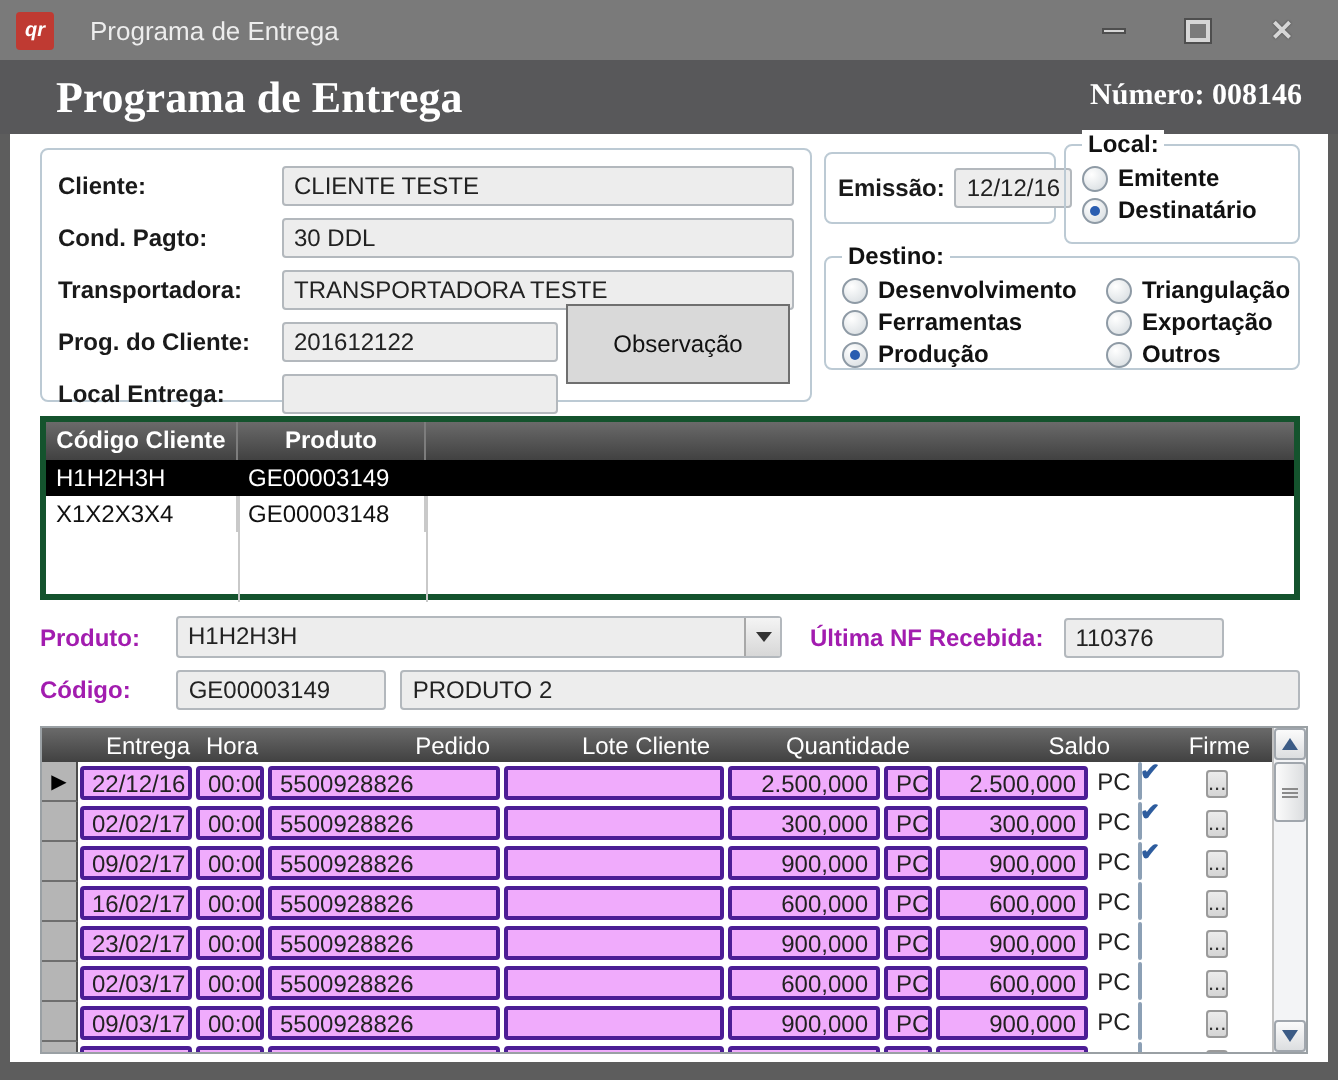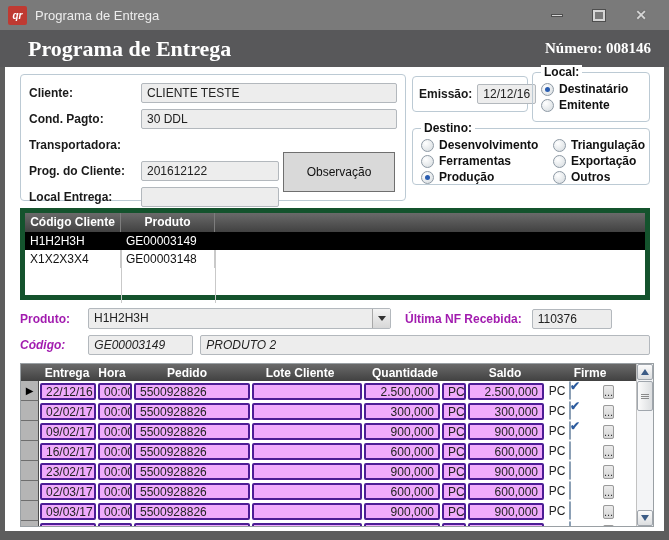--- a/index.html
+++ b/index.html
@@ -1,21 +1,21 @@
 <!DOCTYPE html>
 <html><head>
 <meta charset="utf-8">
 <style>
   * { box-sizing: border-box; margin: 0; padding: 0; }
   body { background: #3a3a3a; font-family: "Liberation Sans", sans-serif; }
   .window { position: relative; width: 669px; height: 540px; background: #5d5d5d; overflow: hidden; }
 
   
   .titlebar { position: absolute; left: 0; top: 0; width: 669px; height: 30px; background: #7a7a7a; display: flex; align-items: center; padding: 0 8px; }
-  .app-icon { width: 19px; height: 19px; background: #bf3a32; color: #fff; font-weight: bold; font-size: 10px; display: flex; align-items: center; justify-content: center; border-radius: 2px; margin-right: 8px; font-style: italic; }
+  .app-icon { width: 19px; height: 19px; background: #bf3a32; color: #fff; font-weight: bold; font-size: 10px; display: flex; align-items: center; justify-content: center; border-radius: 2px; margin-right: 18px; font-style: italic; }
   .win-title { color: #ededed; font-size: 13px; flex: 1; }
   .controls { display: flex; align-items: center; gap: 14px; padding-right: 6px; }
   .ctrl { width: 28px; height: 18px; display: flex; align-items: center; justify-content: center; cursor: default; }
   .minbar { width: 12px; height: 3px; background: #d6d6d6; border: 1px solid #4e4e4e; }
   .maxbox { width: 12px; height: 11px; border: 2px solid #d6d6d6; outline: 1px solid #4e4e4e; background: transparent; }
   .closex { color: #d6d6d6; font-size: 14px; font-weight: bold; text-shadow: 0 0 1px #3a3a3a; }
 
   
   .band { position: absolute; left: 0; top: 30px; width: 669px; height: 37px; background: #58585a; display: flex; align-items: center; }
   .band-title { font-family: "Liberation Serif", serif; font-weight: bold; font-size: 22px; color: #fff; padding-left: 28px; flex: 1; }
@@ -46,49 +46,49 @@
   .destino-box { left: 407px; top: 61px; width: 238px; height: 57px; padding: 8px 4px 0 8px; }
   .radio-row { display: flex; align-items: center; height: 16px; gap: 5px; }
   .radio { width: 13px; height: 13px; border-radius: 50%; border: 1px solid #8e9aa5; background: radial-gradient(circle at 35% 30%, #ffffff, #d4dade); position: relative; flex: 0 0 13px; }
   .radio.on::after { content: ""; position: absolute; left: 3px; top: 3px; width: 5px; height: 5px; border-radius: 50%; background: #2a5db0; }
   .radio-label { font-size: 12px; font-weight: bold; color: #111; white-space: nowrap; }
   .destino-opts { display: flex; flex-direction: column; flex-wrap: wrap; height: 62px; column-gap: 4px; }
   .destino-opts .radio-row { width: 128px; }
   .destino-opts .radio-row:nth-child(n+5) { width: 95px; }
 
   
-  .grid1 { position: absolute; left: 15px; top: 141px; width: 630px; height: 92px; border: 5px solid #14532d; background: #fff; }
+  .grid1 { position: absolute; left: 15px; top: 141px; width: 630px; height: 92px; border: 3px solid #14532d; background: #fff; }
   .g1-header { display: flex; height: 19px; background: linear-gradient(#6a6a6a, #414141); }
   .g1-header .hcell { color: #fff; font-size: 12px; font-weight: bold; text-align: center; line-height: 19px; border-right: 1px solid #7d7d7d; }
   .g1-body { position: relative; height: 71px; }
   .vline { position: absolute; top: 0; bottom: 0; width: 0; border-left: 1px solid #c9c9c9; }
   .g1-row { display: flex; height: 18px; position: relative; }
   .g1-row .cell { font-size: 12px; line-height: 18px; padding-left: 5px; color: #111; border-right: 1px solid #c9c9c9; overflow: hidden; white-space: nowrap; }
   .g1-row.on { background: #000; }
   .g1-row.on .cell { color: #fff; border-right-color: #000; }
   .c1 { flex: 0 0 96px; } .c2 { flex: 0 0 94px; } .c3 { flex: 1; margin-top: 40px; }
 
   
   .prod-row { position: absolute; left: 15px; top: 241px; width: 630px; height: 21px; display: flex; align-items: center; }
-  .cod-row  { position: absolute; left: 15px; top: 267px; width: 630px; height: 21px; display: flex; align-items: center; font-style: italic; }
+  .cod-row  { position: absolute; left: 15px; top: 267px; width: 630px; height: 21px; display: flex; align-items: center; }
   .sel-label { font-size: 12px; font-weight: bold; color: #a21caf; }
   .combo { margin-left: 18px; width: 303px; height: 21px; display: flex; background: #ededed; border: 1px solid #b3b8bd; border-radius: 2px; }
   .combo-value { flex: 1; font-size: 12px; line-height: 19px; padding-left: 5px; color: #222; }
   .combo-btn { flex: 0 0 18px; background: linear-gradient(#f4f4f4, #d7d7d7); border-left: 1px solid #a8a8a8; display: flex; align-items: center; justify-content: center; }
   .combo-btn .tri { width: 0; height: 0; border-left: 4px solid transparent; border-right: 4px solid transparent; border-top: 5px solid #333; }
   .nf-label { margin-left: 14px; }
   .nf-field { margin-left: 10px; width: 80px; }
   .cod-field1 { margin-left: 23px; width: 105px; }
   .cod-field2 { margin-left: 7px; flex: 1; }
 
   
   .grid2 { position: absolute; left: 15px; top: 296px; width: 634px; height: 164px; border: 1px solid #9aa0a4; background: #fff; overflow: hidden; }
   .g2-inner { position: absolute; left: 0; top: 0; right: 17px; bottom: 0; }
   .g2-header { display: flex; height: 17px; background: linear-gradient(#6a6a6a, #414141); align-items: center; }
-  .g2-header .hcell { color: #fff; font-size: 12px; font-weight: bold; text-align: center; white-space: nowrap; }
+  .g2-header .hcell { color: #fff; font-size: 12px; font-weight: normal; text-align: right; white-space: nowrap; }
   .g2-row { display: flex; height: 20px; align-items: center; }
   .k-ind { flex: 0 0 18px; align-self: stretch; }
   .k-ent { flex: 0 0 56px; } .k-hora { flex: 0 0 34px; } .k-ped { flex: 0 0 116px; }
   .k-lote { flex: 0 0 110px; } .k-qty { flex: 0 0 76px; } .k-un { flex: 0 0 24px; }
   .k-sal { flex: 0 0 76px; } .k-fir { flex: 0 0 34px; } .k-more { flex: 0 0 36px; }
   .g2-header .k-qtygrp { flex: 0 0 100px; } .g2-header .k-salgrp { flex: 0 0 100px; } .g2-header .k-firgrp { flex: 0 0 70px; }
   .ind-cell { background: #b5b5b5; border-right: 1px solid #4d4d4d; border-bottom: 1px solid #6e6e6e; color: #000; font-size: 10px; display: flex; align-items: center; justify-content: center; }
   .dcell { background: #f0abfc; border: 2px solid #4c1d95; border-radius: 2px; height: 17px; line-height: 15px; font-size: 12px; color: #222; margin: 4px 1px; padding: 0 4px; overflow: hidden; white-space: nowrap; }
   .t-center { text-align: center; } .t-right { text-align: right; }
   .flat-un { font-size: 12px; color: #222; text-align: center; }
@@ -141,20 +141,21 @@
             <div class="field">CLIENTE TESTE</div>
           </div>
 
           <div class="form-row">
             <span class="form-label">Cond. Pagto:</span>
             <div class="field">30 DDL</div>
           </div>
 
           <div class="form-row">
             <span class="form-label">Transportadora:</span>
+            <div class="field">TRANSPORTADORA TESTE</div>
           </div>
 
           <div class="form-row">
             <span class="form-label">Prog. do Cliente:</span>
             <div class="field">201612122</div>
           </div>
 
           <div class="form-row">
             <span class="form-label">Local Entrega:</span>
             <div class="field"></div>
@@ -166,27 +167,27 @@
 
     <div class="groupbox emissao-box">
       <span class="form-label">Emissão:</span>
       <div class="field">12/12/16</div>
     </div>
 
     <div class="groupbox frete-box">
       <span class="legend">Local:</span>
 
         <div class="radio-row">
+          <span class="radio"></span>
+          <span class="radio-label">Emitente</span>
+        </div>
+
+        <div class="radio-row">
           <span class="radio on"></span>
           <span class="radio-label">Destinatário</span>
-        </div>
-
-        <div class="radio-row">
-          <span class="radio"></span>
-          <span class="radio-label">Emitente</span>
         </div>
 
     </div>
 
     <div class="groupbox destino-box">
       <span class="legend">Destino:</span>
       <div class="destino-opts">
 
           <div class="radio-row">
             <span class="radio"></span>

